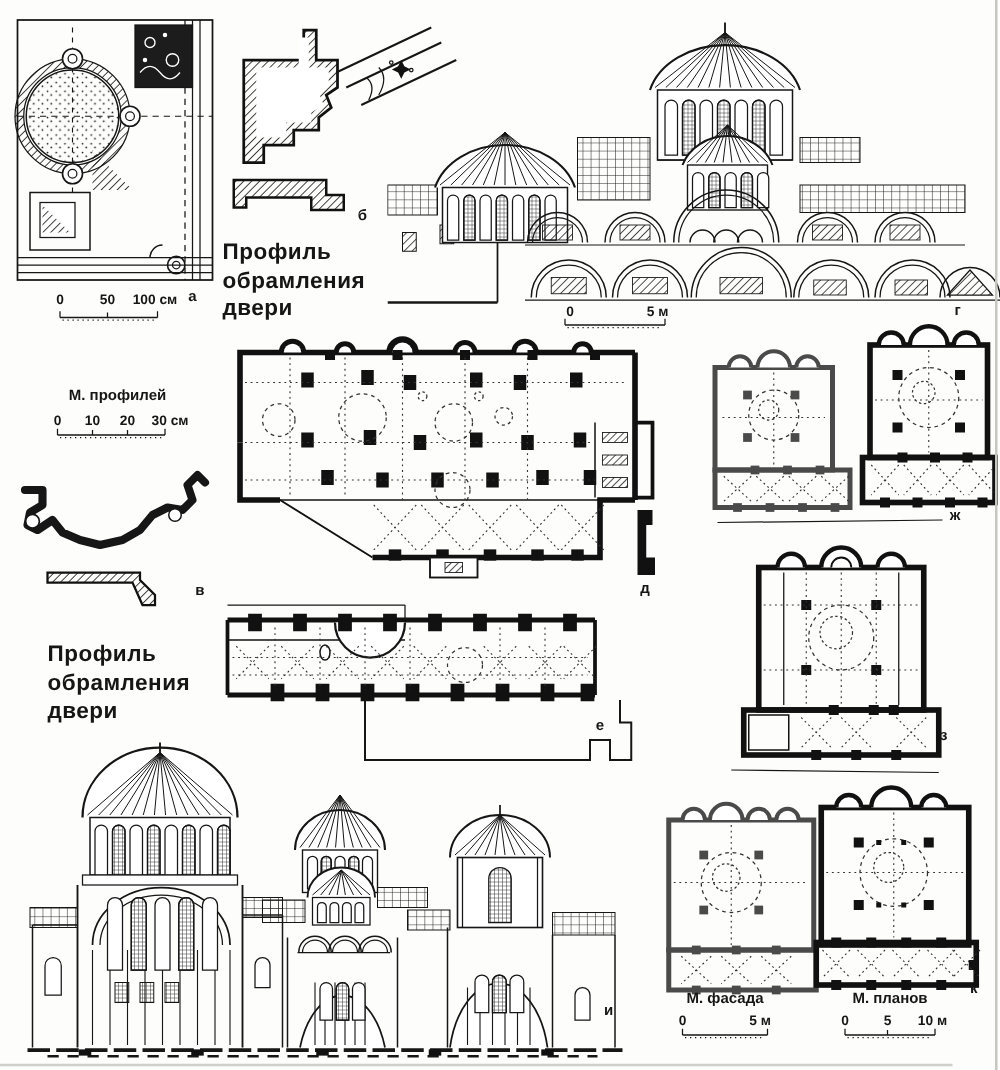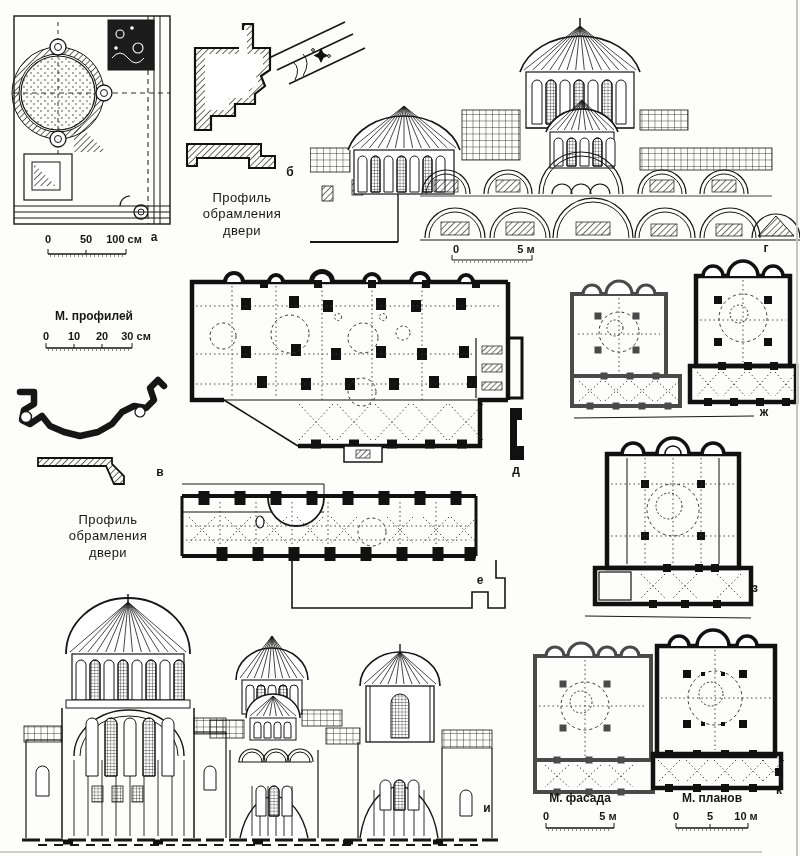--- a/index.html
+++ b/index.html
@@ -3,21 +3,21 @@
 <meta charset="utf-8">
 <style>
   html,body{margin:0;padding:0;background:#e8e8e4;}
   .page{position:relative;width:800px;height:856px;background:#fdfdfb;overflow:hidden;
         font-family:"Liberation Sans",sans-serif;color:#161616;}
   .fig{position:absolute;}
   svg text{font-family:"Liberation Sans",sans-serif;fill:#161616;}
   .lttr{font-size:12px;font-weight:700;}
   .scl{font-size:11px;font-weight:700;}
   .ttl{font-size:12px;font-weight:700;}
-  .cap{position:absolute;text-align:center;font-size:13px;font-weight:400;
+  .cap{position:absolute;font-size:18px;font-weight:700;
        line-height:1.25;letter-spacing:.4px;}
   .edge-r{position:absolute;right:2px;top:0;width:2px;height:100%;background:#c7c7c2;}
   .edge-b{position:absolute;left:0;bottom:3px;width:762px;height:2px;background:#cfcfc9;}
 </style>
 </head>
 <body>
 
 <div class="page">
 
   <svg class="fig" style="left:8px;top:8px" width="172" height="252" viewBox="0 0 172 252">

